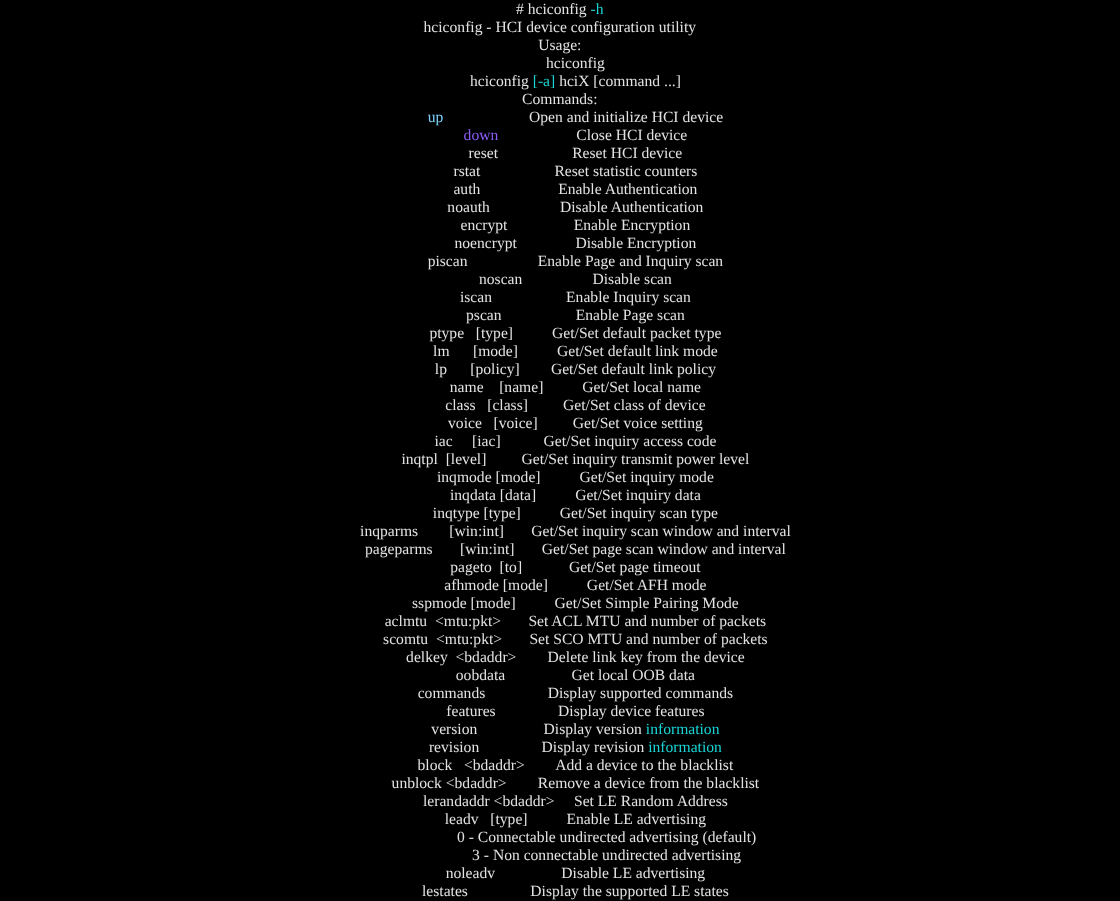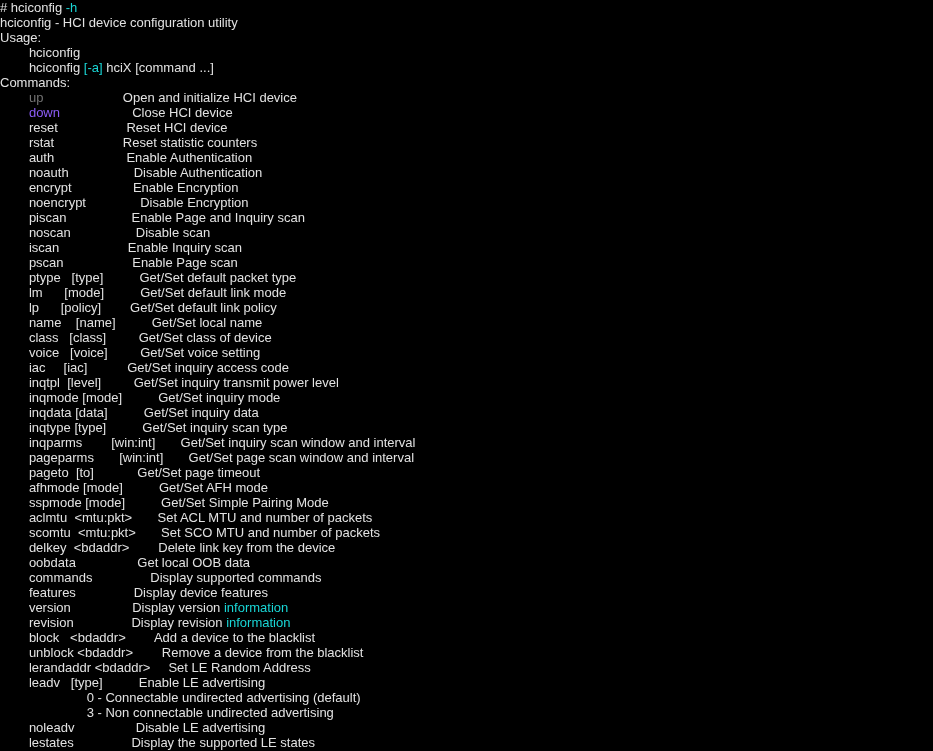--- a/index.html
+++ b/index.html
@@ -27,27 +27,28 @@
     margin: 0;
     overflow: hidden;
     box-sizing: border-box;
     white-space: pre;
     position: relative;
   }
   .line {
     height: 15px;
     line-height: 15px;
     white-space: pre;
-    font-family: Liberation Sans, sans-serif;
+    font-family: Liberation Serif, serif;
     font-size: 13px;
     margin: 0;
     padding: 0;
+    text-align: center;
   }
   .seg { white-space: pre; }
   .c-default { color: #e2e2e2; }
   .c-cyan    { color: #19d6d6; }
-  .c-green   { color: #737373; }
+  .c-green   { color: #7dd3fc; }
   .c-red     { color: #8b5cf6; }
 </style>
 </head>
 <body>
 
 <div id="terminal" style="font-size: 14.284px;"><div class="line"><span class="seg c-default"># hciconfig </span><span class="seg c-cyan">-h</span></div><div class="line"><span class="seg c-default">hciconfig - HCI device configuration utility</span></div><div class="line"><span class="seg c-default">Usage:</span></div><div class="line"><span class="seg c-default">        hciconfig</span></div><div class="line"><span class="seg c-default">        hciconfig </span><span class="seg c-cyan">[-a]</span><span class="seg c-default"> hciX [command ...]</span></div><div class="line"><span class="seg c-default">Commands:</span></div><div class="line"><span class="seg c-default">        </span><span class="seg c-green">up</span><span class="seg c-default">                      Open and initialize HCI device</span></div><div class="line"><span class="seg c-default">        </span><span class="seg c-red">down</span><span class="seg c-default">                    Close HCI device</span></div><div class="line"><span class="seg c-default">        reset                   Reset HCI device</span></div><div class="line"><span class="seg c-default">        rstat                   Reset statistic counters</span></div><div class="line"><span class="seg c-default">        auth                    Enable Authentication</span></div><div class="line"><span class="seg c-default">        noauth                  Disable Authentication</span></div><div class="line"><span class="seg c-default">        encrypt                 Enable Encryption</span></div><div class="line"><span class="seg c-default">        noencrypt               Disable Encryption</span></div><div class="line"><span class="seg c-default">        piscan                  Enable Page and Inquiry scan</span></div><div class="line"><span class="seg c-default">        noscan                  Disable scan</span></div><div class="line"><span class="seg c-default">        iscan                   Enable Inquiry scan</span></div><div class="line"><span class="seg c-default">        pscan                   Enable Page scan</span></div><div class="line"><span class="seg c-default">        ptype   [type]          Get/Set default packet type</span></div><div class="line"><span class="seg c-default">        lm      [mode]          Get/Set default link mode</span></div><div class="line"><span class="seg c-default">        lp      [policy]        Get/Set default link policy</span></div><div class="line"><span class="seg c-default">        name    [name]          Get/Set local name</span></div><div class="line"><span class="seg c-default">        class   [class]         Get/Set class of device</span></div><div class="line"><span class="seg c-default">        voice   [voice]         Get/Set voice setting</span></div><div class="line"><span class="seg c-default">        iac     [iac]           Get/Set inquiry access code</span></div><div class="line"><span class="seg c-default">        inqtpl  [level]         Get/Set inquiry transmit power level</span></div><div class="line"><span class="seg c-default">        inqmode [mode]          Get/Set inquiry mode</span></div><div class="line"><span class="seg c-default">        inqdata [data]          Get/Set inquiry data</span></div><div class="line"><span class="seg c-default">        inqtype [type]          Get/Set inquiry scan type</span></div><div class="line"><span class="seg c-default">        inqparms        [win:int]       Get/Set inquiry scan window and interval</span></div><div class="line"><span class="seg c-default">        pageparms       [win:int]       Get/Set page scan window and interval</span></div><div class="line"><span class="seg c-default">        pageto  [to]            Get/Set page timeout</span></div><div class="line"><span class="seg c-default">        afhmode [mode]          Get/Set AFH mode</span></div><div class="line"><span class="seg c-default">        sspmode [mode]          Get/Set Simple Pairing Mode</span></div><div class="line"><span class="seg c-default">        aclmtu  &lt;mtu:pkt&gt;       Set ACL MTU and number of packets</span></div><div class="line"><span class="seg c-default">        scomtu  &lt;mtu:pkt&gt;       Set SCO MTU and number of packets</span></div><div class="line"><span class="seg c-default">        delkey  &lt;bdaddr&gt;        Delete link key from the device</span></div><div class="line"><span class="seg c-default">        oobdata                 Get local OOB data</span></div><div class="line"><span class="seg c-default">        commands                Display supported commands</span></div><div class="line"><span class="seg c-default">        features                Display device features</span></div><div class="line"><span class="seg c-default">        version                 Display version </span><span class="seg c-cyan">information</span></div><div class="line"><span class="seg c-default">        revision                Display revision </span><span class="seg c-cyan">information</span></div><div class="line"><span class="seg c-default">        block   &lt;bdaddr&gt;        Add a device to the blacklist</span></div><div class="line"><span class="seg c-default">        unblock &lt;bdaddr&gt;        Remove a device from the blacklist</span></div><div class="line"><span class="seg c-default">        lerandaddr &lt;bdaddr&gt;     Set LE Random Address</span></div><div class="line"><span class="seg c-default">        leadv   [type]          Enable LE advertising</span></div><div class="line"><span class="seg c-default">                        0 - Connectable undirected advertising (default)</span></div><div class="line"><span class="seg c-default">                        3 - Non connectable undirected advertising</span></div><div class="line"><span class="seg c-default">        noleadv                 Disable LE advertising</span></div><div class="line"><span class="seg c-default">        lestates                Display the supported LE states</span></div></div>
 
 </body></html>

